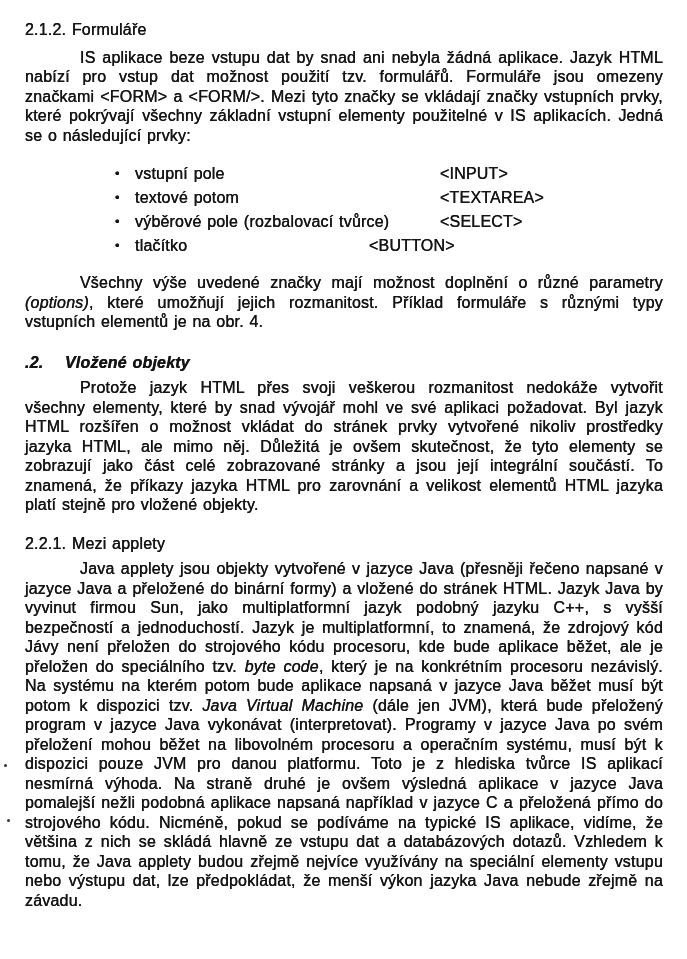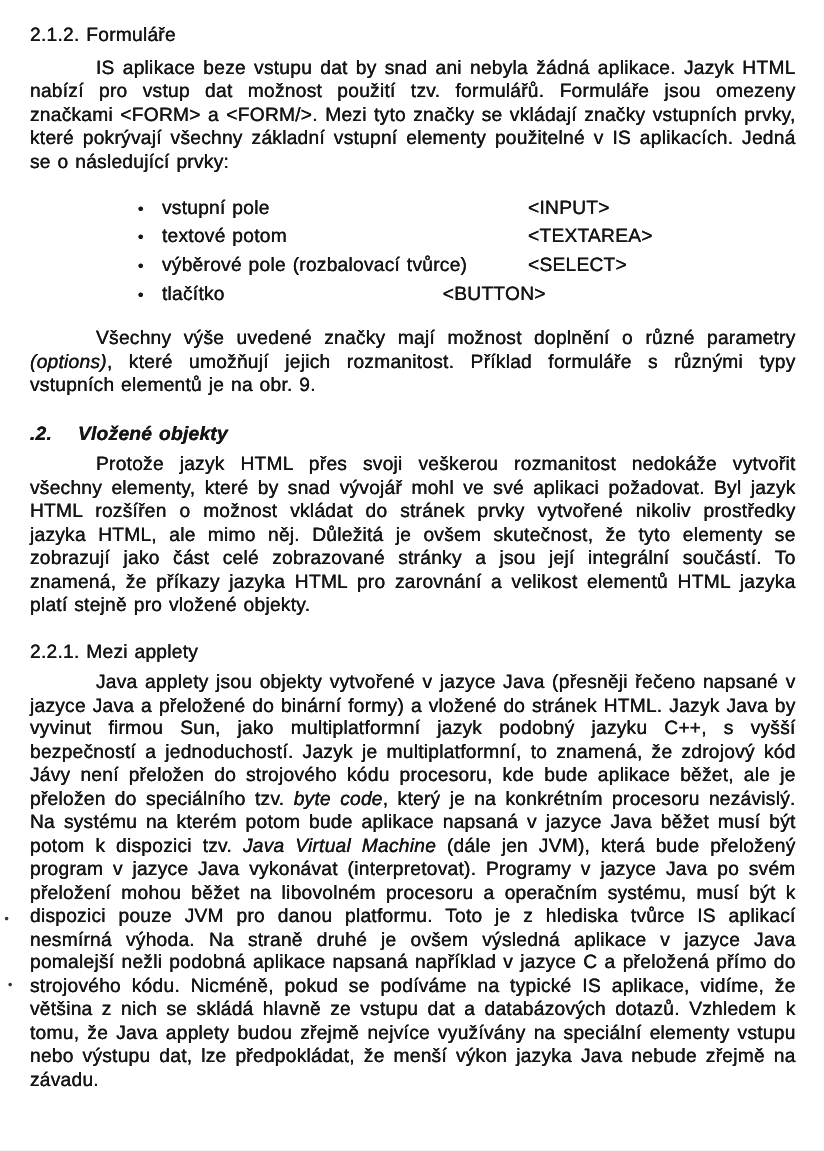--- a/index.html
+++ b/index.html
@@ -129,21 +129,21 @@
         <span class="label">výběrové pole (rozbalovací tvůrce)</span>
         <span class="tag">&lt;SELECT&gt;</span>
       </div>
       <div class="tag-row row-button">
         <span class="bullet">•</span>
         <span class="label">tlačítko</span>
         <span class="tag">&lt;BUTTON&gt;</span>
       </div>
     </div>
 
-    <p class="para para-after-list"><span>Všechny výše uvedené značky mají možnost doplnění o různé parametry </span><em>(options)</em><span>, které umožňují jejich rozmanitost. Příklad formuláře s různými typy vstupních elementů je na obr. 9.</span></p>
+    <p class="para para-after-list"><span>Všechny výše uvedené značky mají možnost doplnění o různé parametry </span><em>(options)</em><span>, které umožňují jejich rozmanitost. Příklad formuláře s různými typy vstupních elementů je na obr. 4.</span></p>
 
     <div class="h-bold-italic">
       <span class="num">.2.</span>
       <span class="title">Vložené objekty</span>
     </div>
 
     <p class="para para-tight">Protože jazyk HTML přes svoji veškerou rozmanitost nedokáže vytvořit všechny elementy, které by snad vývojář mohl ve své aplikaci požadovat. Byl jazyk HTML rozšířen o možnost vkládat do stránek prvky vytvořené nikoliv prostředky jazyka HTML, ale mimo něj. Důležitá je ovšem skutečnost, že tyto elementy se zobrazují jako část celé zobrazované stránky a jsou její integrální součástí. To znamená, že příkazy jazyka HTML pro zarovnání a velikost elementů HTML jazyka platí stejně pro vložené objekty.</p>
 
     <h3 class="h-plain h3">2.2.1. Mezi applety</h3>
 

